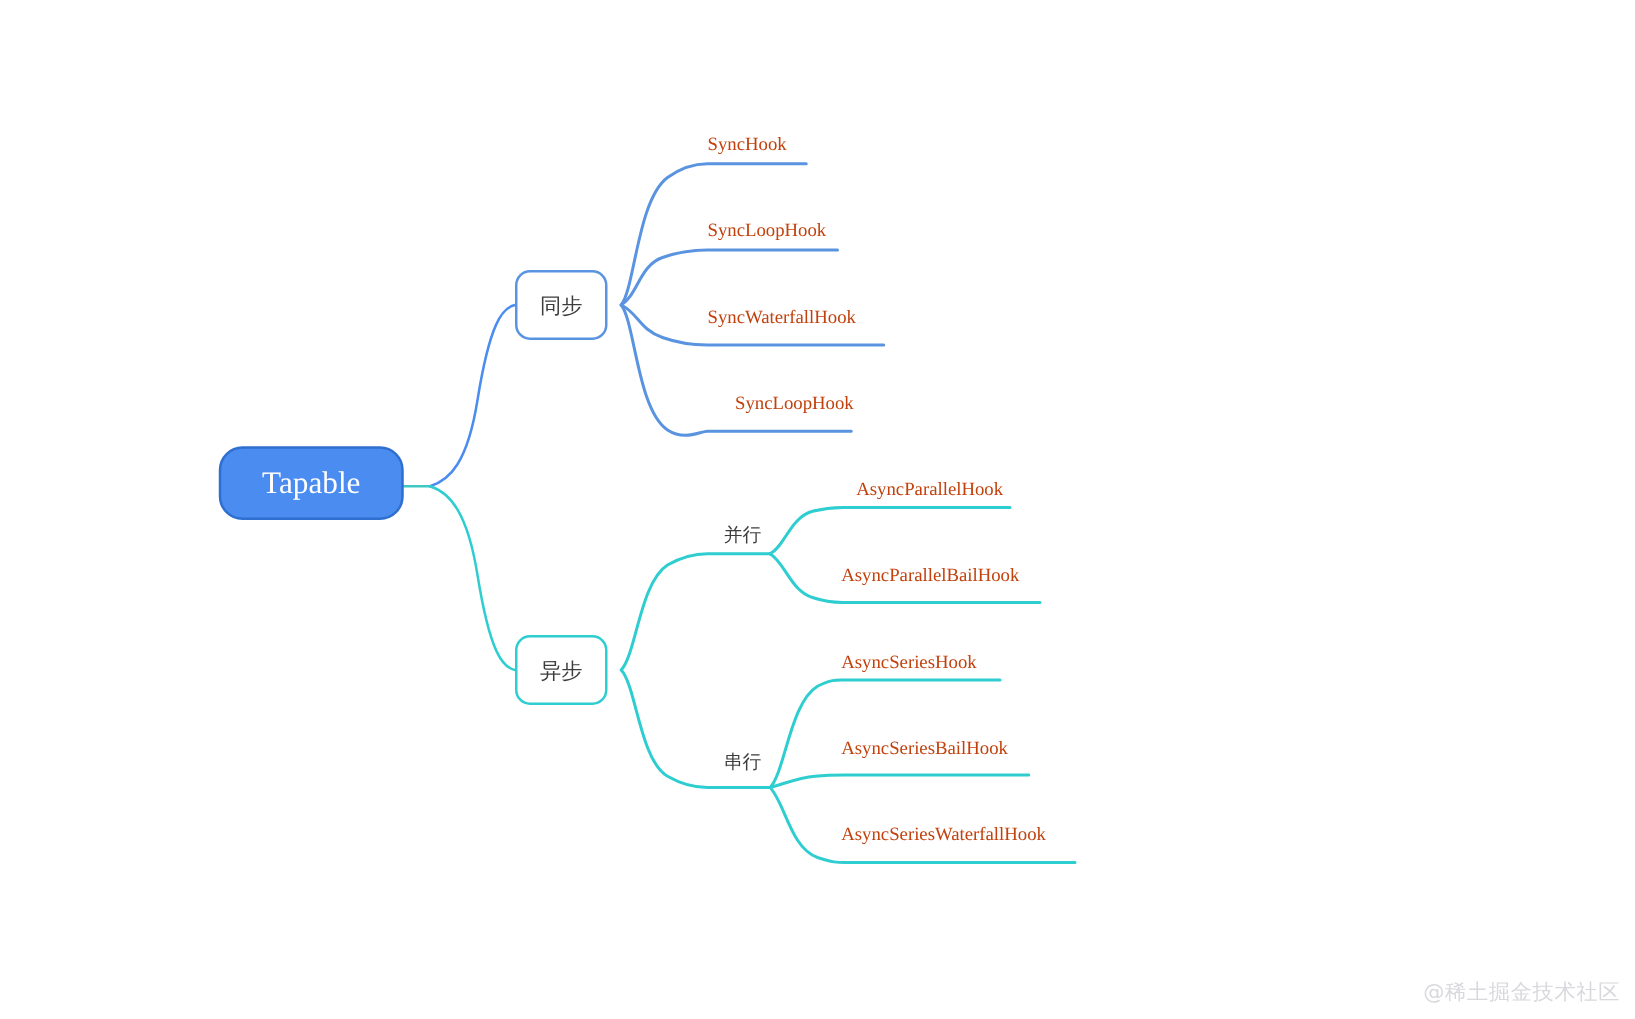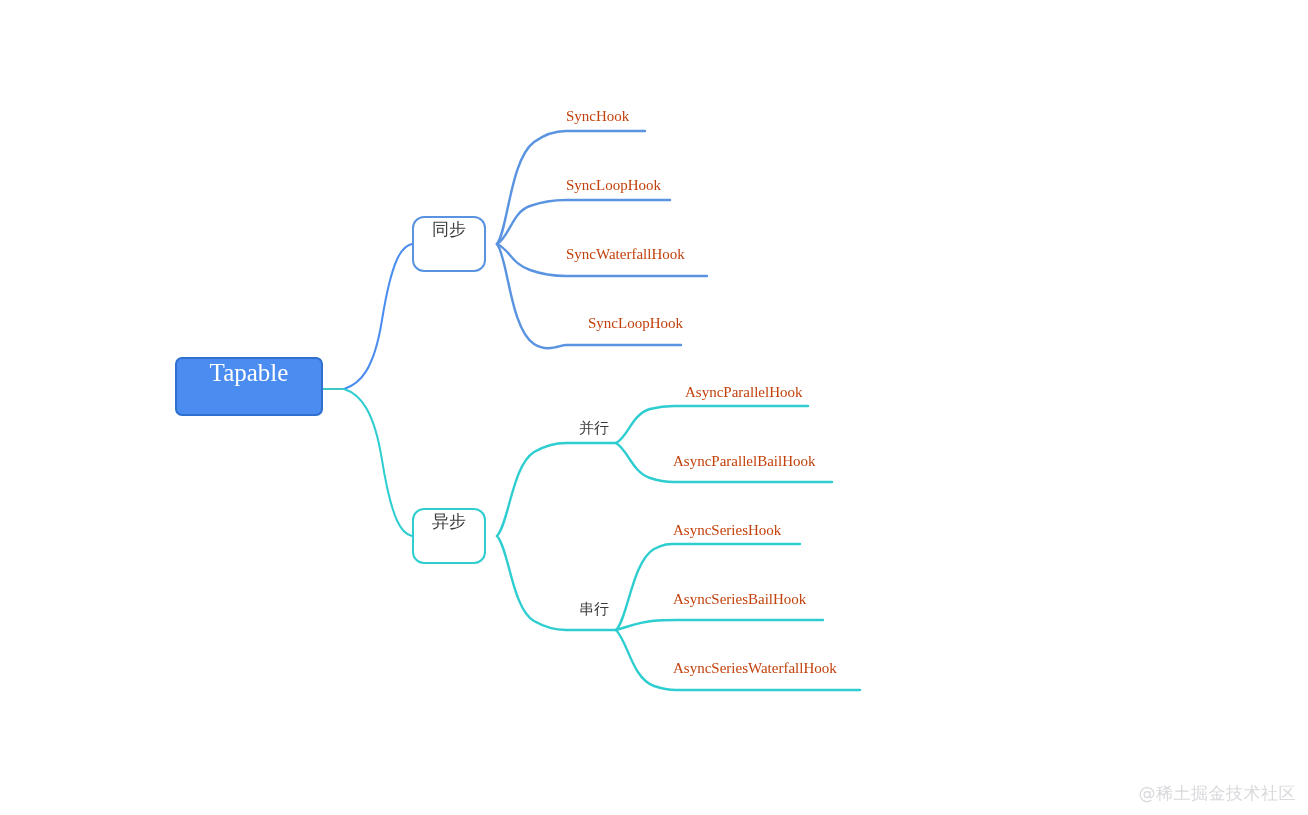--- a/index.html
+++ b/index.html
@@ -23,35 +23,35 @@
   }
   .edge {
     fill: none;
     stroke-linecap: round;
     stroke-linejoin: round;
   }
   .node-box {
     position: absolute;
     box-sizing: border-box;
     display: flex;
-    align-items: flex-start;
+    align-items: center;
     justify-content: center;
     border-radius: 10px;
     white-space: nowrap;
   }
   #root-node {
     left: 175px;
     top: 357px;
     width: 148px;
     height: 59px;
     background: #4a8cf0;
     border: 2px solid #2f6fd0;
     color: #ffffff;
     font-size: 25px;
-    border-radius: 7px;
+    border-radius: 19px;
   }
   .branch-node {
     width: 74px;
     height: 56px;
     background: #ffffff;
     font-size: 17px;
     color: #3d3d3d;
     font-family: "DejaVu Sans", sans-serif;
     border-width: 2.5px;
     border-style: solid;

